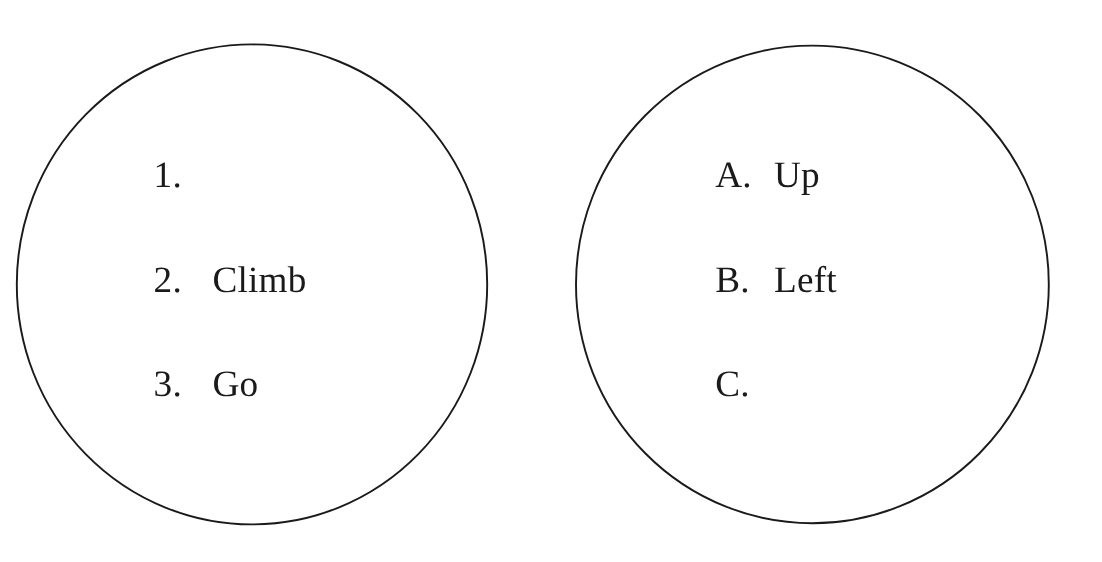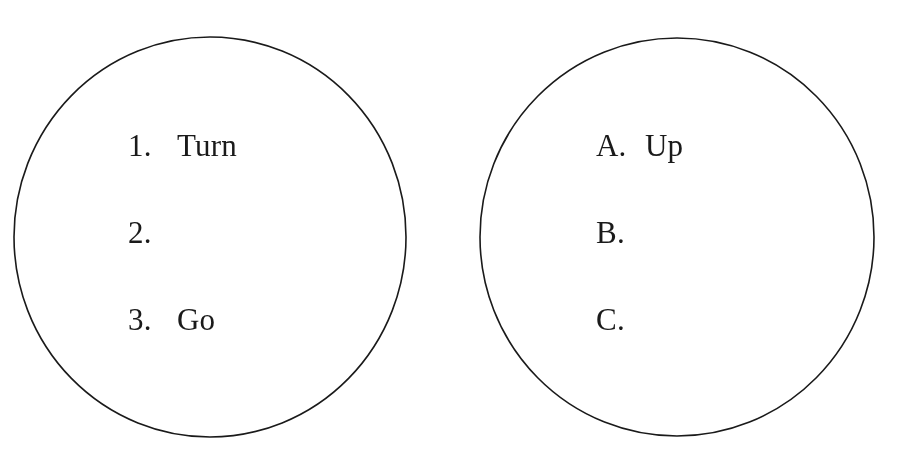--- a/index.html
+++ b/index.html
@@ -81,44 +81,45 @@
 <div id="canvas">
 
   <div class="set-group">
     <svg class="set-circle-svg" viewBox="0 0 918 468" xmlns="http://www.w3.org/2000/svg">
       <ellipse cx="210" cy="237" rx="196" ry="200" fill="#ffffff" stroke="#1a1a1a" stroke-width="1.6"></ellipse>
     </svg>
 
     <div class="set-items left-set">
       <div class="set-item">
         <span class="item-marker">1.</span>
-        <span class="item-label">Turn</span>
       </div>
       <div class="set-item">
         <span class="item-marker">2.</span>
+        <span class="item-label">Climb</span>
       </div>
       <div class="set-item">
         <span class="item-marker">3.</span>
         <span class="item-label">Go</span>
       </div>
     </div>
   </div>
 
   <div class="set-group">
     <svg class="set-circle-svg" viewBox="0 0 918 468" xmlns="http://www.w3.org/2000/svg">
       <ellipse cx="677" cy="237" rx="197" ry="199" fill="#ffffff" stroke="#1a1a1a" stroke-width="1.6"></ellipse>
     </svg>
 
     <div class="set-items right-set">
       <div class="set-item">
         <span class="item-marker">A.</span>
         <span class="item-label">Up</span>
       </div>
       <div class="set-item">
         <span class="item-marker">B.</span>
+        <span class="item-label">Left</span>
       </div>
       <div class="set-item">
         <span class="item-marker">C.</span>
       </div>
     </div>
   </div>
 
 </div>
 
 </body></html>

